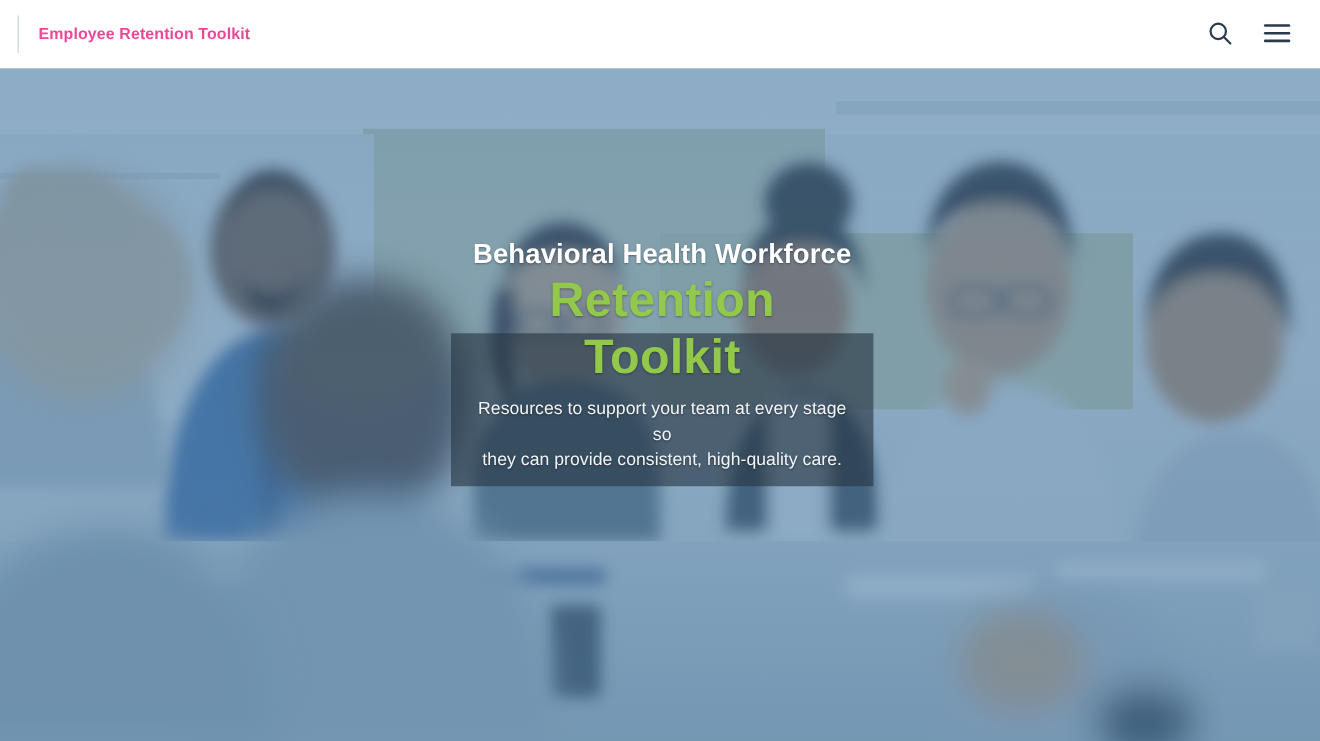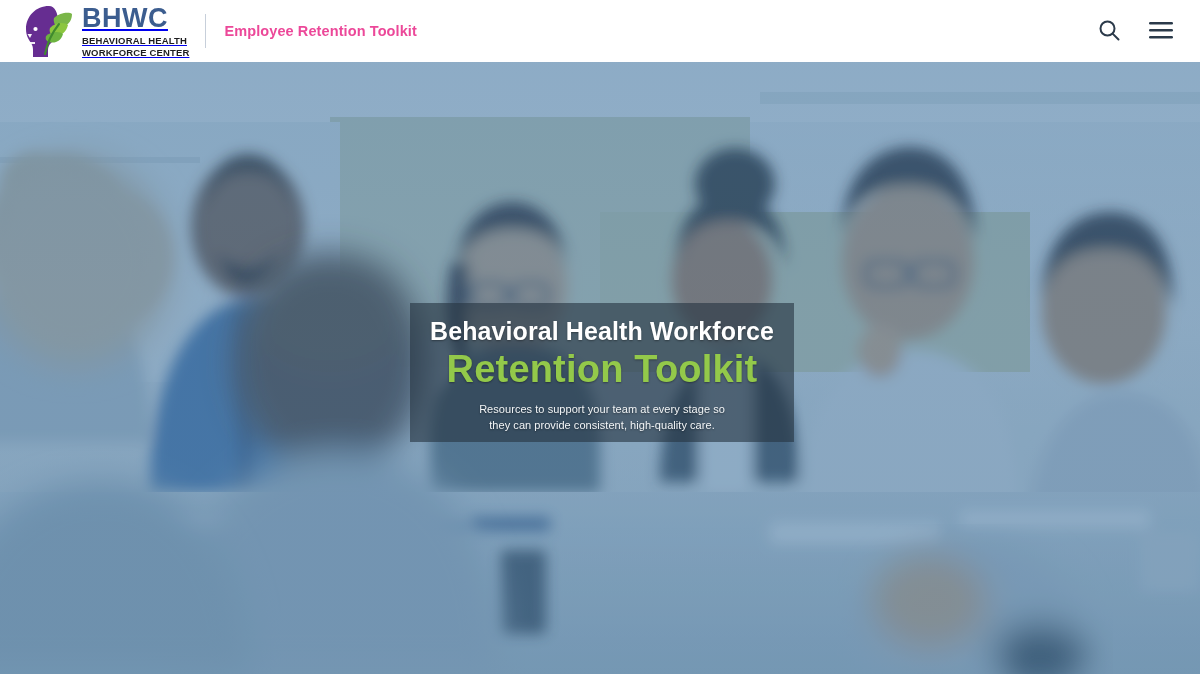--- a/index.html
+++ b/index.html
@@ -137,85 +137,58 @@
     position: absolute;
     left: 410px;
     top: 241px;
     width: 384px;
     height: 139px;
     background: rgba(38,54,66,0.62);
     padding: 14px 18px 12px 18px;
     text-align: center;
     display: flex;
     flex-direction: column;
-    justify-content: space-between;
+    justify-content: flex-end;
   }
 
   .hero-title-1 {
     font-size: 25px;
     font-weight: bold;
     color: #ffffff;
     line-height: 1.15;
     letter-spacing: 0.1px;
     text-shadow: 0 1px 2px rgba(0,0,0,0.35);
   }
 
   .hero-title-2 {
-    font-size: 38px;
+    font-size: 44px;
     font-weight: bold;
     color: #93c94a;
     line-height: 1.18;
     letter-spacing: 0.2px;
     margin-top: 1px;
     text-shadow: 0 1px 2px rgba(0,0,0,0.35);
   }
 
   .hero-sub {
-    font-size: 11px;
+    font-size: 16px;
     font-weight: normal;
     color: #f2f5f7;
     line-height: 1.45;
     margin-top: 10px;
     letter-spacing: 0.05px;
     text-shadow: 0 1px 2px rgba(0,0,0,0.4);
     white-space: pre-line;
   }
 </style>
 </head>
 <body>
 
 <header class="site-header">
 
-  <a class="brand-block" href="#">
-
-    <span class="brand-mark">
-      <svg viewBox="0 0 52 54" width="52" height="54" aria-hidden="true">
-
-        <path d="M25 2 C12 2 2 12 2 25 C2 32 5 36 7 39 C8.5 41.3 9 43 9 46 L9 53 L24 53 L24 46
-                 C24 43 25 41 27 39 C30 36 33 33 34 29 L34 18 C34 9 31 2 25 2 Z" fill="#662d91"></path>
-
-        <circle cx="11.5" cy="25" r="2.1" fill="#ffffff"></circle>
-
-        <path d="M3.5 30 L8 30 L6 34 Z" fill="#ffffff" opacity="0.95"></path>
-        <path d="M6 38 L11 38 L11 40 L6 40 Z" fill="#ffffff" opacity="0.9"></path>
-
-        <path d="M30 14 C36 8 46 8 48 10 C48 18 42 24 34 23 C31 22 29 18 30 14 Z" fill="#7ab648"></path>
-        <path d="M26 24 C31 18 41 18 44 21 C42 29 36 33 29 31 C26 30 25 27 26 24 Z" fill="#8cc63f"></path>
-        <path d="M22 32 C27 27 36 27 39 30 C37 37 31 40 25 38 C22 37 21 35 22 32 Z" fill="#6cb33f"></path>
-
-        <path d="M21 50 C23 40 27 30 35 20" stroke="#3f8a2e" stroke-width="2.1" fill="none" stroke-linecap="round"></path>
-      </svg>
-    </span>
-
-    <span class="brand-wordmark">
-      <span class="brand-name">BHWC</span>
-      <span class="brand-tagline">BEHAVIORAL HEALTH
-WORKFORCE CENTER</span>
-    </span>
-  </a>
 
   <span class="header-divider"></span>
 
   <span class="header-subtitle">Employee Retention Toolkit</span>
 
   <div class="header-actions">
 
     <button class="icon-btn" aria-label="Search">
       <span>
         <svg width="24" height="24" viewBox="0 0 24 24" fill="none" aria-hidden="true">

